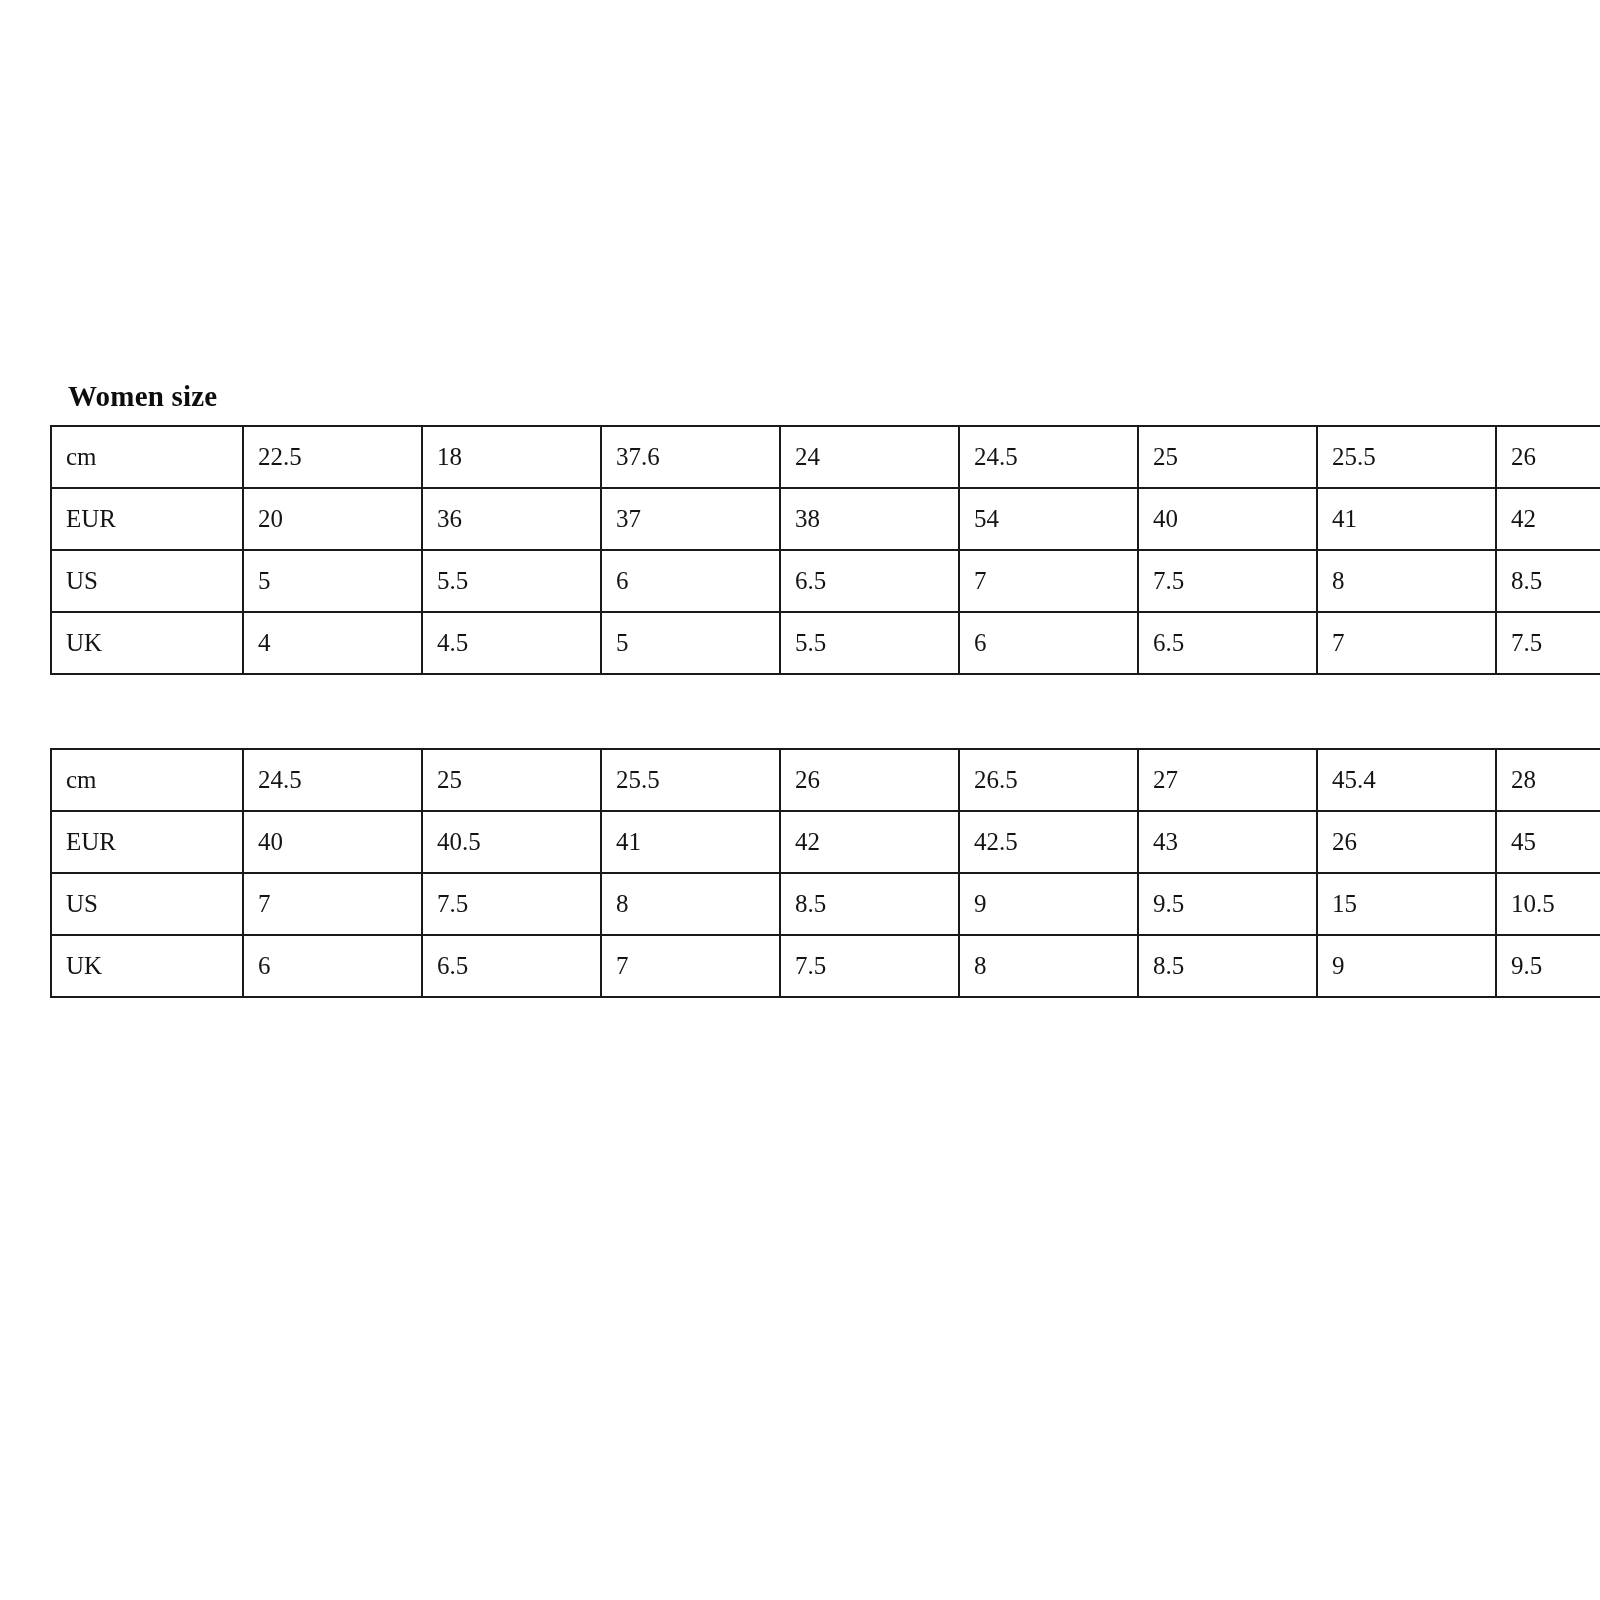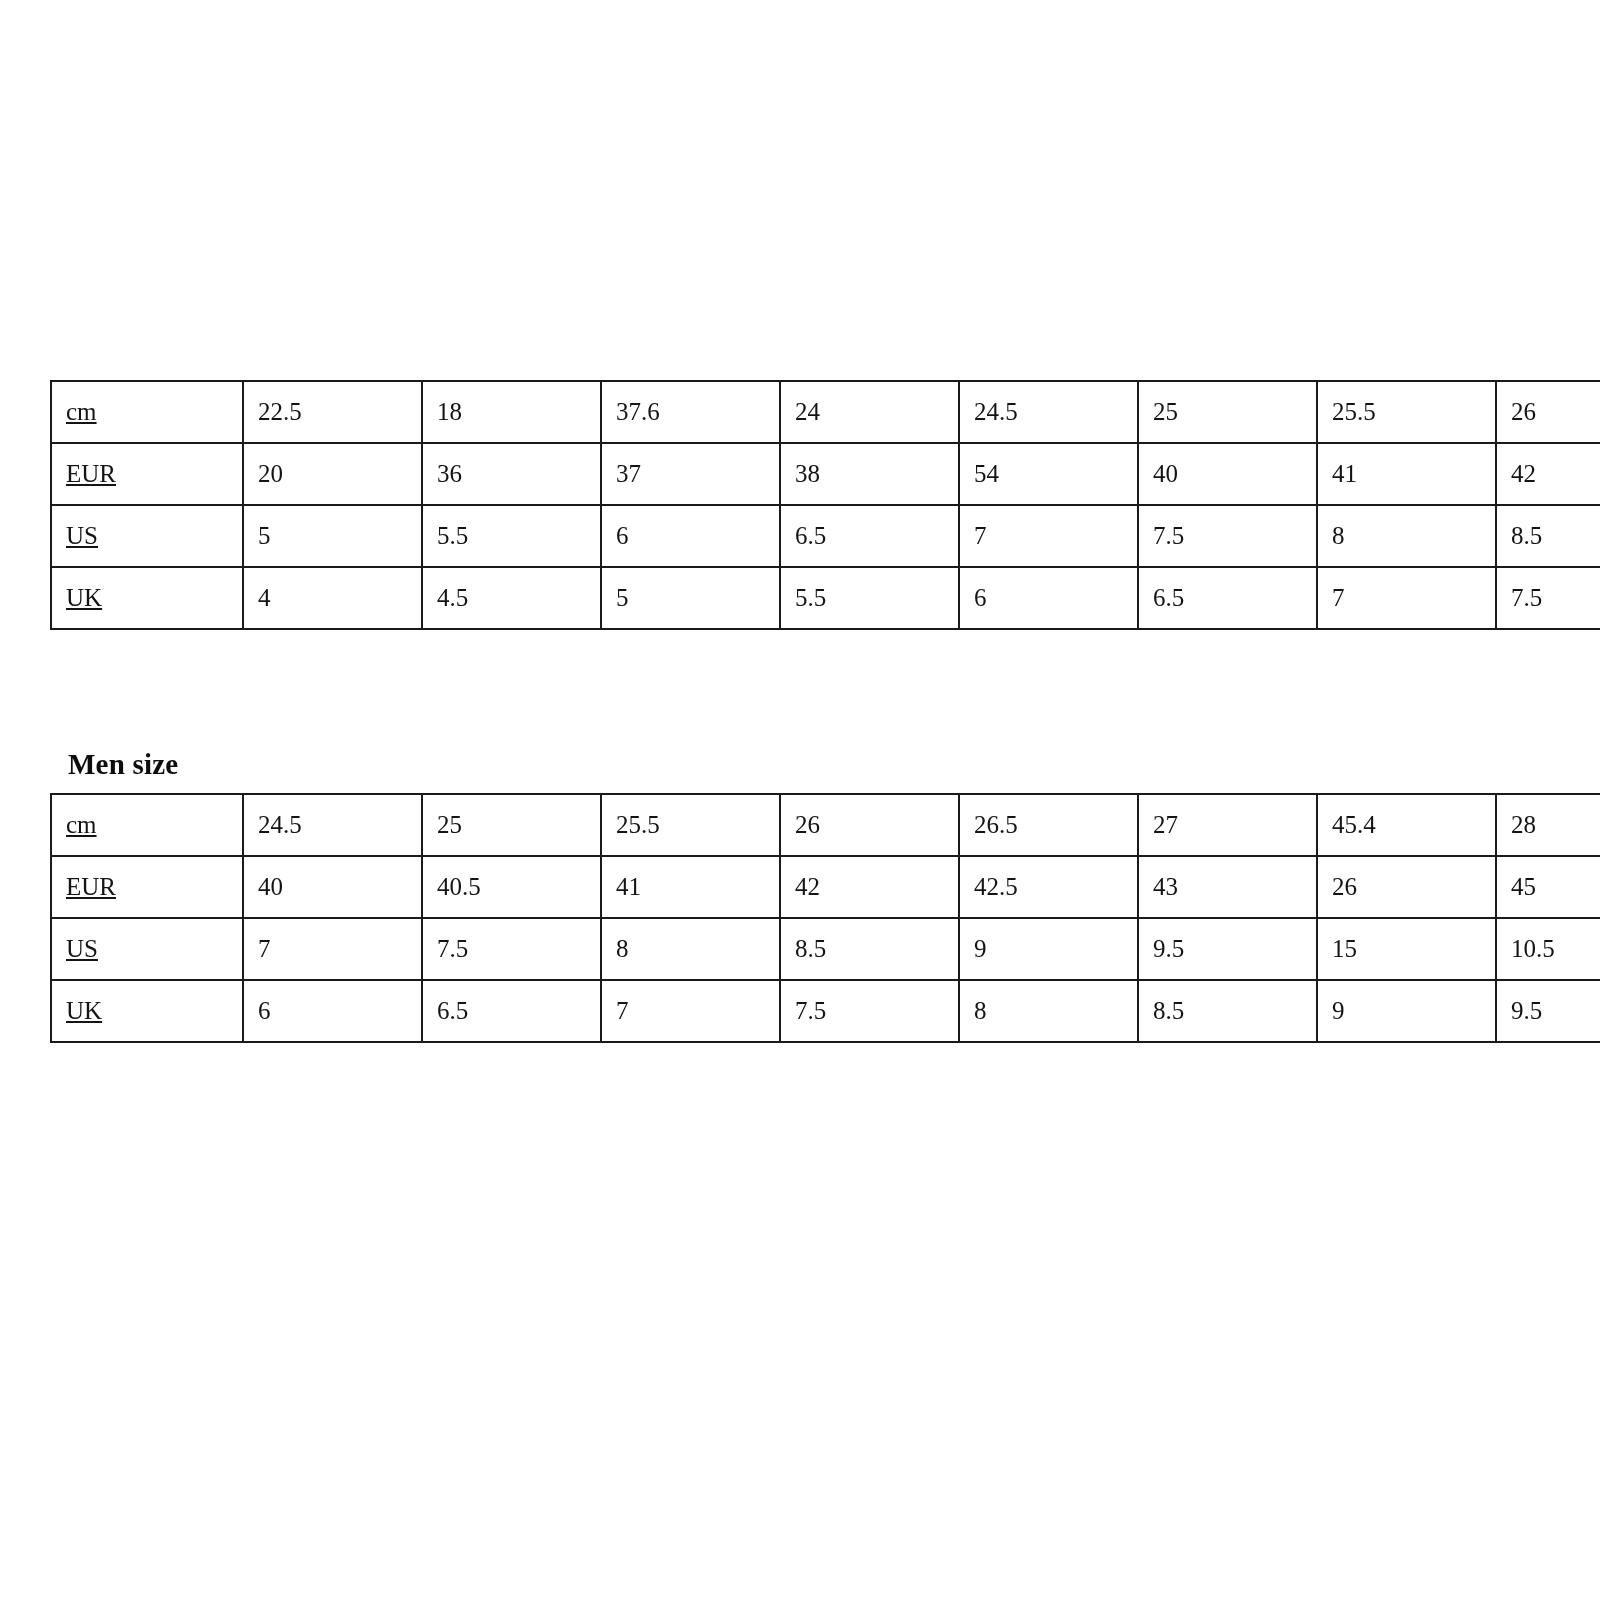--- a/index.html
+++ b/index.html
@@ -57,21 +57,20 @@
     font-size: 25px;
     line-height: 60px;
     color: #141414;
     vertical-align: middle;
     white-space: nowrap;
     overflow: hidden;
   }
 
   table.size-table td.row-label {
     width: 176px;
-    text-decoration: underline;
   }
 
   table.size-table td.val {
     width: 163px;
   }
 
   
   .blotch {
     position: absolute;
     pointer-events: none;
@@ -83,20 +82,21 @@
 
 <div class="page">
 
   <div class="blotch" style="left:700px; top:455px; width:120px; height:40px; background:#fdf7e8;"></div>
   <div class="blotch" style="left:1190px; top:575px; width:110px; height:42px; background:#f3f7fb;"></div>
   <div class="blotch" style="left:1380px; top:880px; width:110px; height:42px; background:#f6f4fb;"></div>
   <div class="blotch" style="left:545px; top:880px; width:110px; height:40px; background:#f9f5ef;"></div>
   <div class="blotch" style="left:1030px; top:950px; width:100px; height:40px; background:#f2f8f9;"></div>
 
   <div class="chart-block" id="women-block">
+    <div class="chart-title">Women size</div>
     <table class="size-table">
       <tbody>
         <tr>
           <td class="row-label">cm</td>
           <td class="val">22.5</td>
           <td class="val">18</td>
           <td class="val">37.6</td>
           <td class="val">24</td>
           <td class="val">24.5</td>
           <td class="val">25</td>
@@ -134,21 +134,20 @@
           <td class="val">6</td>
           <td class="val">6.5</td>
           <td class="val">7</td>
           <td class="val">7.5</td>
         </tr>
       </tbody>
     </table>
   </div>
 
   <div class="chart-block" id="men-block">
-    <div class="chart-title">Men size</div>
     <table class="size-table">
       <tbody>
         <tr>
           <td class="row-label">cm</td>
           <td class="val">24.5</td>
           <td class="val">25</td>
           <td class="val">25.5</td>
           <td class="val">26</td>
           <td class="val">26.5</td>
           <td class="val">27</td>

